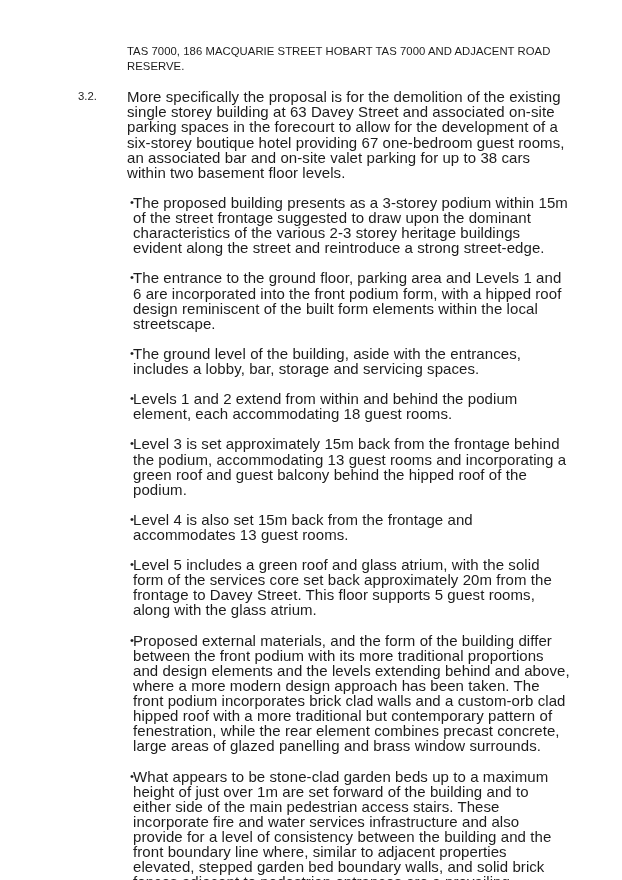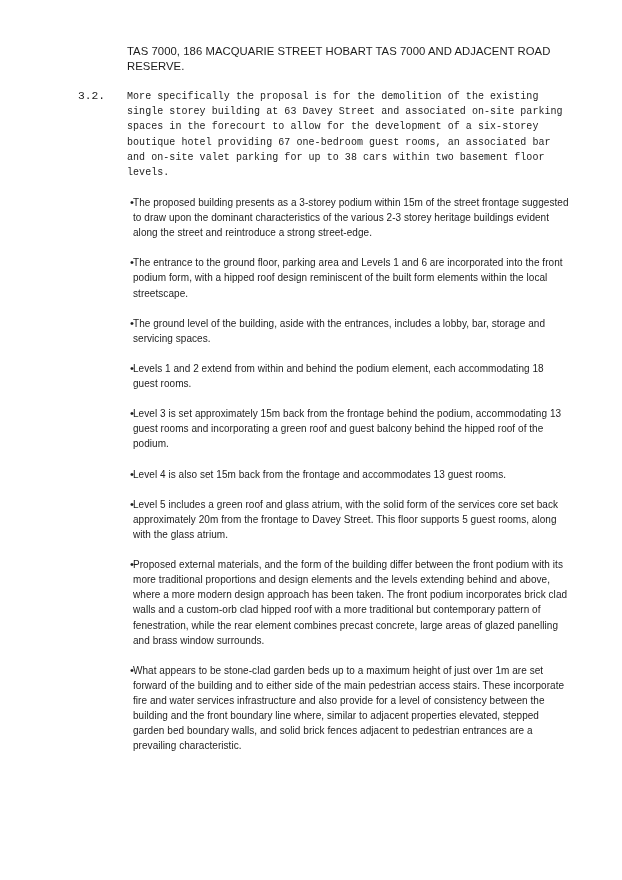--- a/index.html
+++ b/index.html
@@ -26,21 +26,21 @@
   
   .content {
     position: absolute;
     left: 0;
     top: 44px;
     width: 622px;
   }
 
   .para-line,
   .body-text {
-    font-size: 10px;
+    font-size: 15px;
     line-height: 15.1px;
     letter-spacing: 0.005em;
     text-align: left;
   }
 
   
   .heading-block {
     margin-left: 127px;
     margin-right: 56px;
     font-size: 11.3px;
@@ -48,21 +48,20 @@
   }
 
   
   .clause {
     position: relative;
     margin-top: 15.1px;
     margin-left: 78px;
     margin-right: 56px;
     font-size: 11.3px;
     line-height: 15.1px;
-    font-family: Liberation Mono, monospace;
   }
   .clause-number {
     position: absolute;
     left: 0;
     top: 0;
     width: 46px;
     font-size: 11.3px;
     line-height: 15.1px;
   }
   .clause-body {

